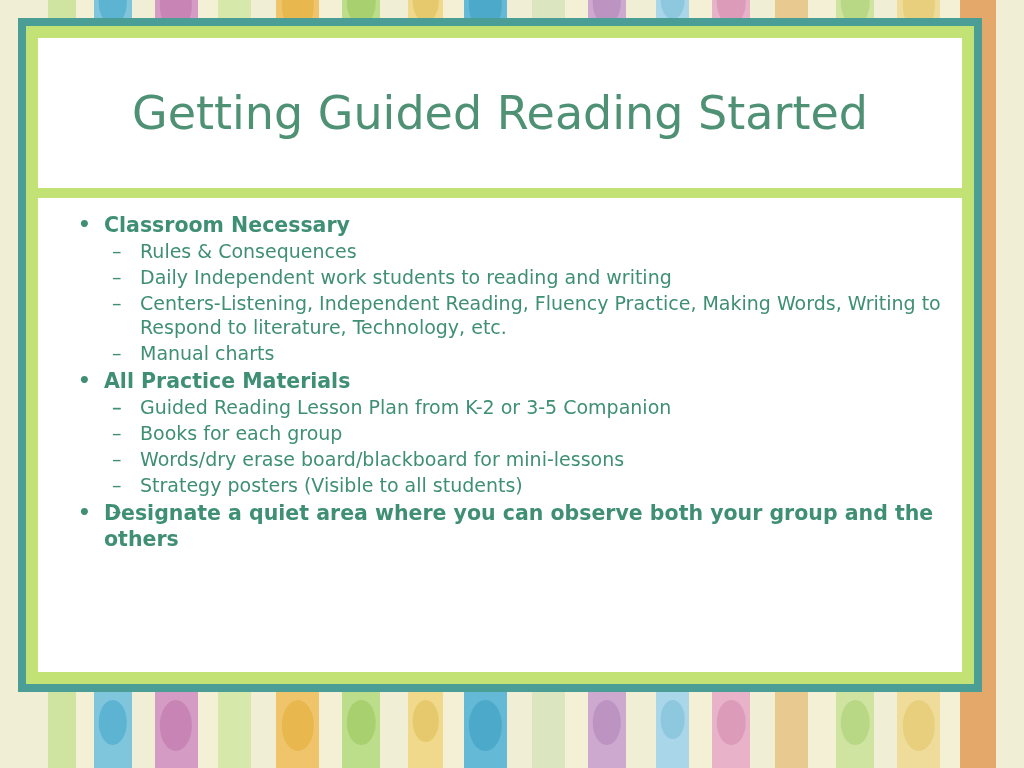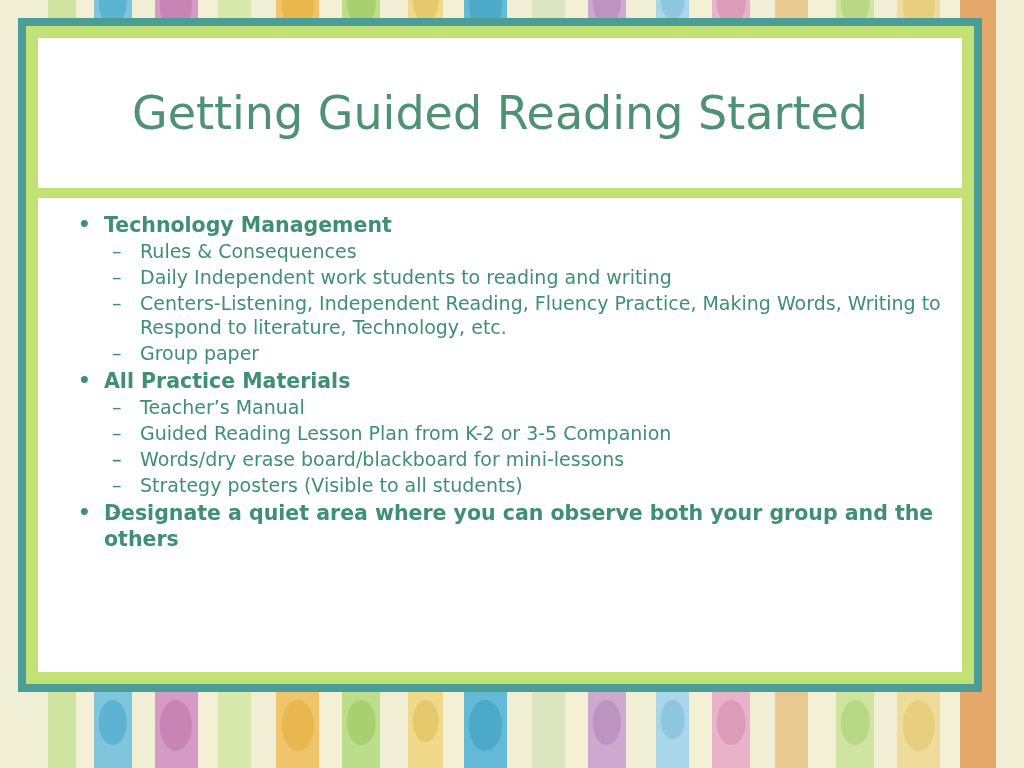--- a/index.html
+++ b/index.html
@@ -208,30 +208,30 @@
 
   <div class="frame-outer">
     <div class="frame-mid">
 
       <div class="title-box">
         <div class="title-text">Getting Guided Reading Started</div>
       </div>
 
       <div class="body-box">
         <ul class="level1" id="bullet-root">
-            <li class="l1"><span class="b1dot">•</span><span class="l1text">Technology Management</span><ul class="level2">
+            <li class="l1"><span class="b1dot">•</span><span class="l1text">Classroom Necessary</span><ul class="level2">
                 <li class="l2"><span class="b2dash">–</span><span class="l2text">Rules &amp; Consequences</span></li>
                 <li class="l2"><span class="b2dash">–</span><span class="l2text">Daily Independent work students to reading and writing</span></li>
                 <li class="l2"><span class="b2dash">–</span><span class="l2text">Centers-Listening, Independent Reading, Fluency Practice, Making Words, Writing to Respond to literature, Technology, etc.</span></li>
-                <li class="l2"><span class="b2dash">–</span><span class="l2text">Group paper</span></li>
+                <li class="l2"><span class="b2dash">–</span><span class="l2text">Manual charts</span></li>
               </ul></li>
             <li class="l1"><span class="b1dot">•</span><span class="l1text">All Practice Materials</span><ul class="level2">
-                <li class="l2"><span class="b2dash">–</span><span class="l2text">Teacher’s Manual</span></li>
+                <li class="l2"><span class="b2dash">–</span></li>
                 <li class="l2"><span class="b2dash">–</span><span class="l2text">Guided Reading Lesson Plan from K-2 or 3-5 Companion</span></li>
-                <li class="l2"><span class="b2dash">–</span></li>
+                <li class="l2"><span class="b2dash">–</span><span class="l2text">Books for each group</span></li>
                 <li class="l2"><span class="b2dash">–</span><span class="l2text">Words/dry erase board/blackboard for mini-lessons</span></li>
                 <li class="l2"><span class="b2dash">–</span><span class="l2text">Strategy posters (Visible to all students)</span></li>
                 <li class="l2"><span class="b2dash">–</span></li>
               </ul></li>
             <li class="l1"><span class="b1dot">•</span><span class="l1text">Designate a quiet area where you can observe both your group and the others</span></li>
           </ul>
       </div>
 
     </div>
   </div>

